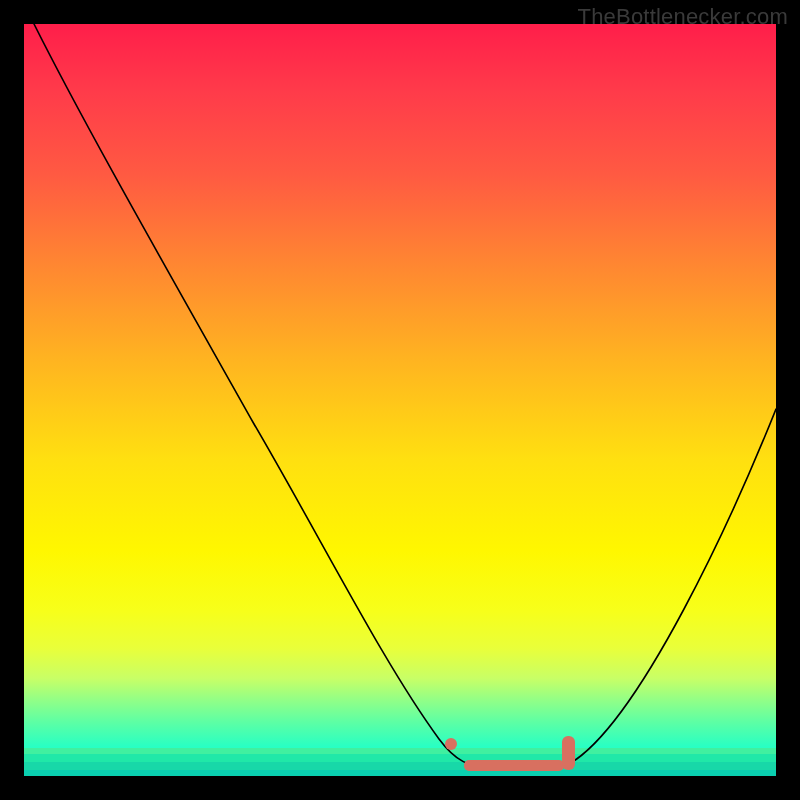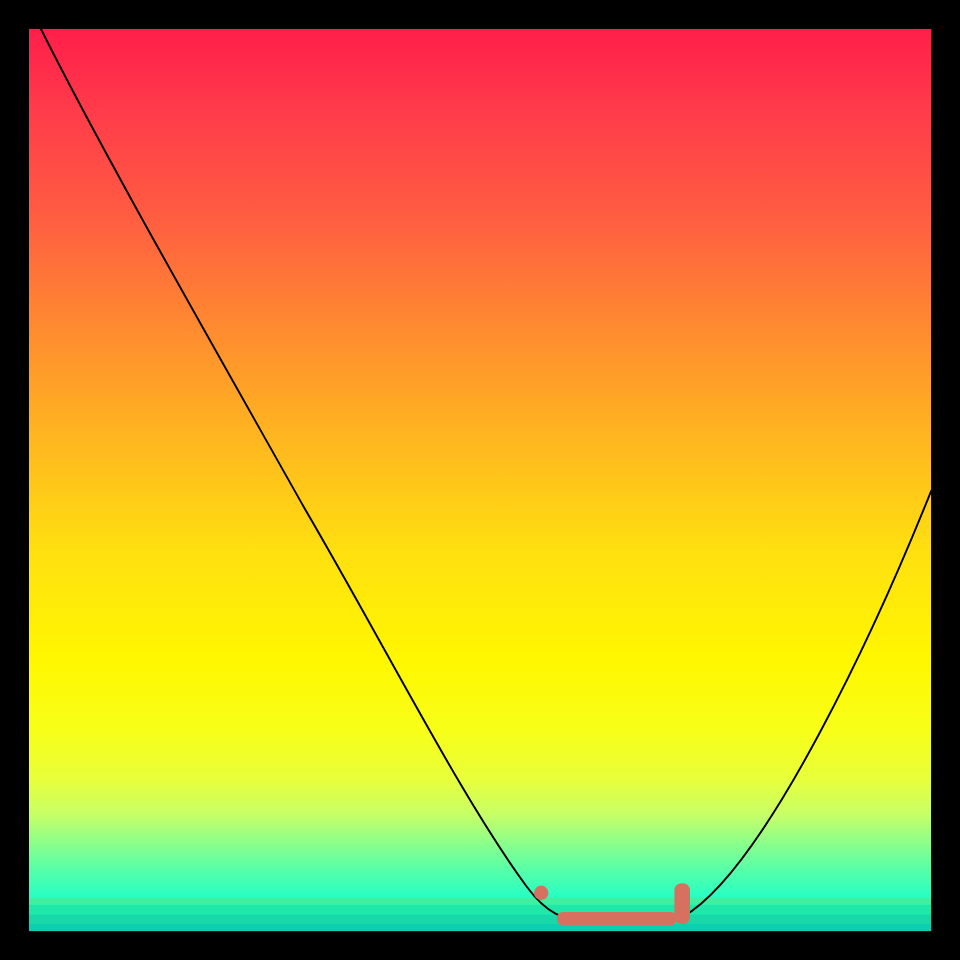--- a/index.html
+++ b/index.html
@@ -115,13 +115,16 @@
       <path class="curve-path" d="M 545 740
            C 580 720, 620 660, 660 585
            C 700 510, 730 440, 752 385"></path>
 
       <circle class="marker" cx="427" cy="720" r="6"></circle>
       <rect class="marker-bar" x="440" y="736" width="100" height="11" rx="5"></rect>
       <rect class="marker-bar" x="538" y="712" width="13" height="34" rx="6"></rect>
     </svg>
   </div>
 
+  <div class="source">
+    <span>TheBottlenecker.com</span>
+  </div>
 </div>
 
 </body></html>

